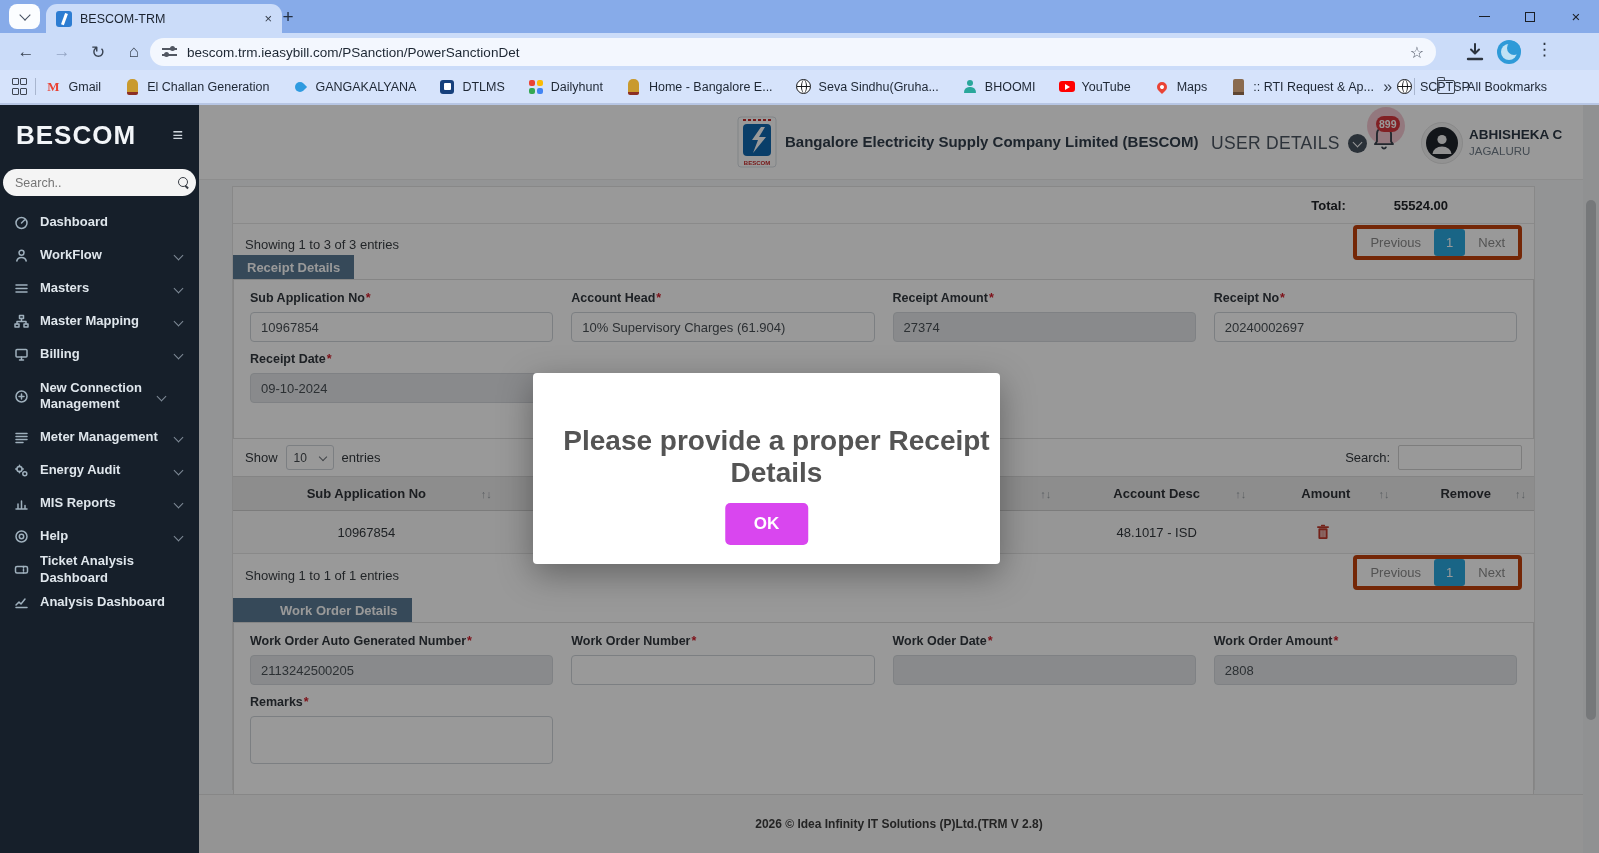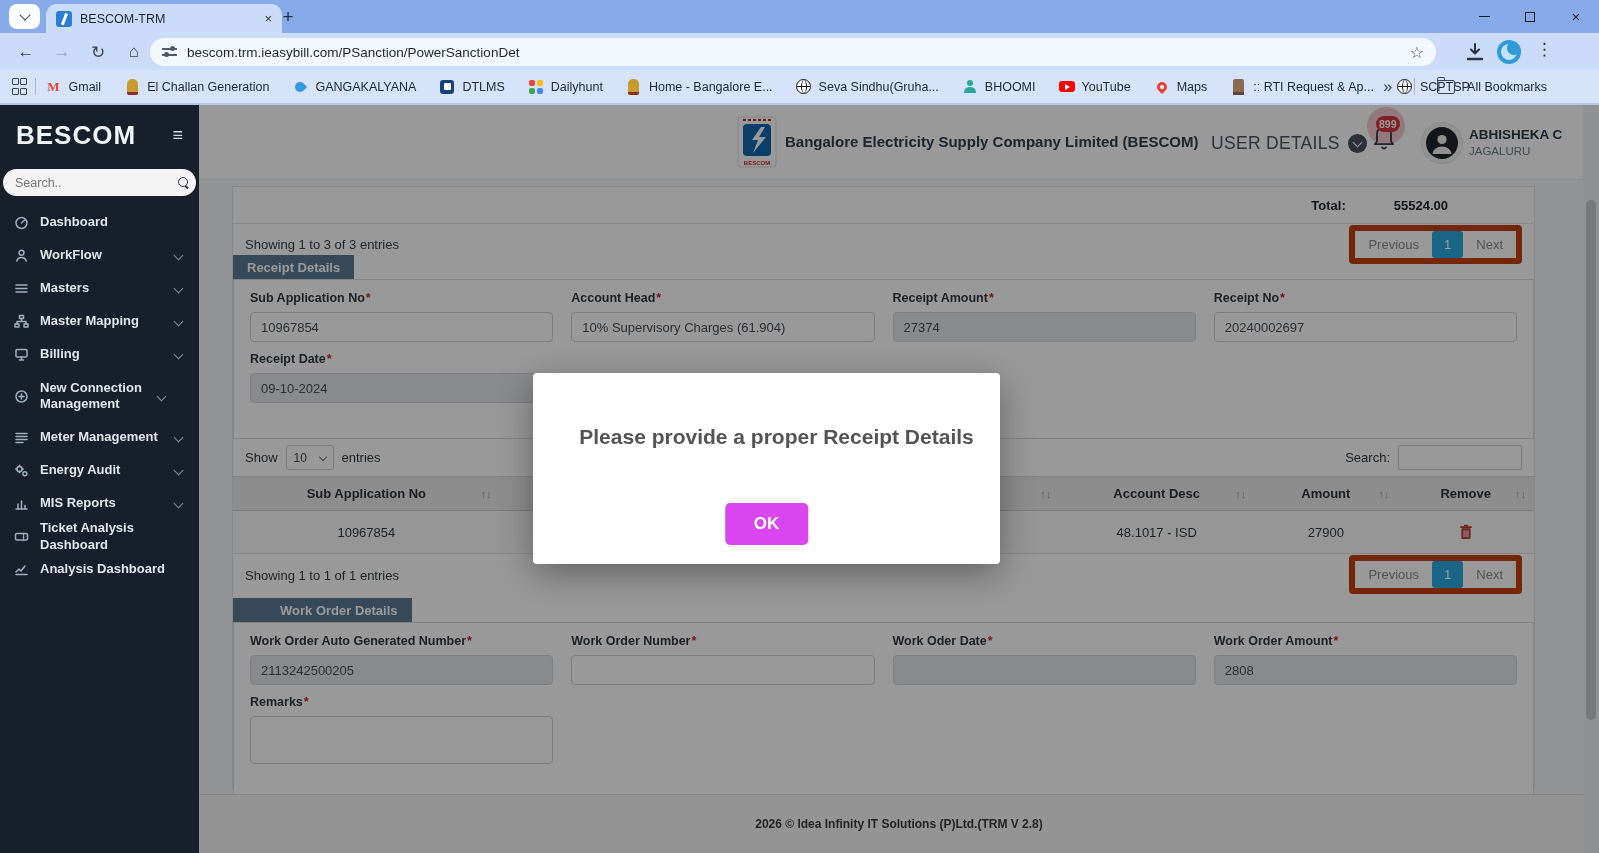--- a/index.html
+++ b/index.html
@@ -113,21 +113,21 @@
   .avatar{position:absolute;left:1222px;top:17px;width:40px;height:40px;border-radius:50%;background:#f4f4f4;border:1px solid #e4e4e4;
     display:flex;align-items:center;justify-content:center;}
   .uname{position:absolute;left:1270px;top:22px;font-size:13.5px;font-weight:bold;color:#2c3845;}
   .uloc{position:absolute;left:1270px;top:40px;font-size:11.5px;color:#707c88;}
 
   .page{position:absolute;left:0;top:75px;right:0;bottom:0;}
   .card{position:absolute;left:33px;top:6px;width:1303px;height:604px;background:#fff;border:1px solid #e3e3e3;box-sizing:border-box;}
   .totalrow{position:absolute;left:0;top:0;right:0;height:36px;border-bottom:1px solid #e6e6e6;display:flex;align-items:center;
     justify-content:flex-end;padding-right:86px;gap:48px;font-size:13px;font-weight:bold;color:#22262a;}
   .showrow1{position:absolute;left:12px;top:50px;font-size:13px;color:#3a3f44;}
-  .pager{position:absolute;right:12px;display:flex;align-items:stretch;border:6px solid #c2410c;border-radius:4px;background:#fff;overflow:hidden;}
+  .pager{position:absolute;right:12px;display:flex;align-items:stretch;border:4px solid #c2410c;border-radius:4px;background:#fff;overflow:hidden;}
   .pg-prev,.pg-next{padding:6px 13px;font-size:13px;color:#8b8b8b;display:flex;align-items:center;}
   .pg-page{padding:6px 12px;font-size:13px;color:#fff;background:#2aa9e0;border-radius:3px;display:flex;align-items:center;}
   .pager.p1{top:38px;} .pager.p2{top:368px;}
 
   .sectab{position:absolute;left:0;height:24px;background:#5a7a94;color:#fff;font-size:13px;font-weight:bold;
     display:flex;align-items:center;padding:0 14px;}
   .sectab.t1{top:68px;} .sectab.t2{top:411px;padding-left:47px;}
   .fold{position:absolute;width:0;height:0;border-top:9px solid #2c3e50;border-right:11px solid transparent;}
   .fold.f1{top:92px;left:110px;} .fold.f2{top:435px;left:132px;}
   .secbox{position:absolute;left:0;right:0;border:1px solid #dedede;box-sizing:border-box;background:#fff;}
@@ -164,21 +164,21 @@
 
   .footer{position:absolute;left:0;right:0;bottom:0;height:58px;background:#f7f7f7;border-top:1px solid #e2e2e2;
     display:flex;align-items:center;justify-content:center;font-size:12px;font-weight:bold;color:#3c3c3c;}
 
   .scrolltrack{position:absolute;right:0;top:0;width:16px;height:100%;background:#f1f2f4;}
   .scrollthumb{position:absolute;right:3px;top:95px;width:10px;height:520px;background:#c5c8cc;border-radius:5px;}
 
   .dim{position:absolute;left:0;top:0;right:0;bottom:0;background:rgba(0,0,0,0.40);z-index:40;}
   .modal{position:absolute;left:334px;top:268px;width:467px;height:191px;background:#fff;border-radius:4px;z-index:50;
     box-shadow:0 10px 34px rgba(0,0,0,0.35);text-align:center;}
-  .modalmsg{margin-top:52px;font-size:21px;font-weight:bold;color:#545454;padding-left:20px;}
+  .modalmsg{margin-top:52px;font-size:28px;font-weight:bold;color:#545454;padding-left:20px;}
   .okbtn{position:absolute;left:50%;transform:translateX(-50%);top:130px;background:#d946ef;color:#fff;border:none;
     border-radius:5px;font-size:17px;font-weight:bold;padding:11px 29px;font-family:"Liberation Sans",sans-serif;}
 </style>
 </head>
 <body>
 
 <div class="screen">
 
   <div class="tabstrip">
     <div class="tabsearch">
@@ -436,20 +436,30 @@
         <span class="lbl">Energy Audit</span>
         <span class="mchev"></span>
       </div>
       <div class="mi">
         <span class="ic">
             <svg class="micon" width="15" height="15" viewBox="0 0 15 15">
               <path d="M2 13h11M4 13V8M7.5 13V5M11 13V9.5"></path>
             </svg>
           </span>
         <span class="lbl">MIS Reports</span>
+        <span class="mchev"></span>
+      </div>
+      <div class="mi">
+        <span class="ic">
+            <svg class="micon" width="15" height="15" viewBox="0 0 15 15">
+              <circle cx="7.5" cy="7.5" r="5.5"></circle>
+              <circle cx="7.5" cy="7.5" r="2.2"></circle>
+            </svg>
+          </span>
+        <span class="lbl">Help</span>
         <span class="mchev"></span>
       </div>
       <div class="mi">
         <span class="ic">
             <svg class="micon" width="15" height="15" viewBox="0 0 15 15">
               <rect x="1.5" y="4.5" width="12" height="6.5" rx="1.5"></rect>
               <path d="M9.5 4.5v6.5" stroke-dasharray="1.5 1.5"></path>
             </svg>
           </span>
         <span class="lbl">Ticket Analysis Dashboard</span>
@@ -580,21 +590,20 @@
               </div>
             <div class="dcell c5">
                 <span>Remove</span>
                 <span class="sortg">↑↓</span>
               </div>
           </div>
           <div class="dtrow">
             <div class="dcell c1">10967854</div>
             <div class="dcell c2"></div>
             <div class="dcell c3">48.1017 - ISD</div>
-            <div class="dcell c4">27900</div>
             <div class="dcell c5">
               <svg class="trash" viewBox="0 0 12 14">
                 <rect x="2" y="3.8" width="8" height="9.4" rx="1" fill="#c0392b"></rect>
                 <rect x="0.8" y="2" width="10.4" height="1.5" rx="0.6" fill="#c0392b"></rect>
                 <rect x="4.2" y="0.6" width="3.6" height="1.4" rx="0.5" fill="#c0392b"></rect>
                 <path d="M4.3 5.5v6M6 5.5v6M7.7 5.5v6" stroke="#fff" stroke-width="0.9"></path>
               </svg>
             </div>
           </div>
         </div>

